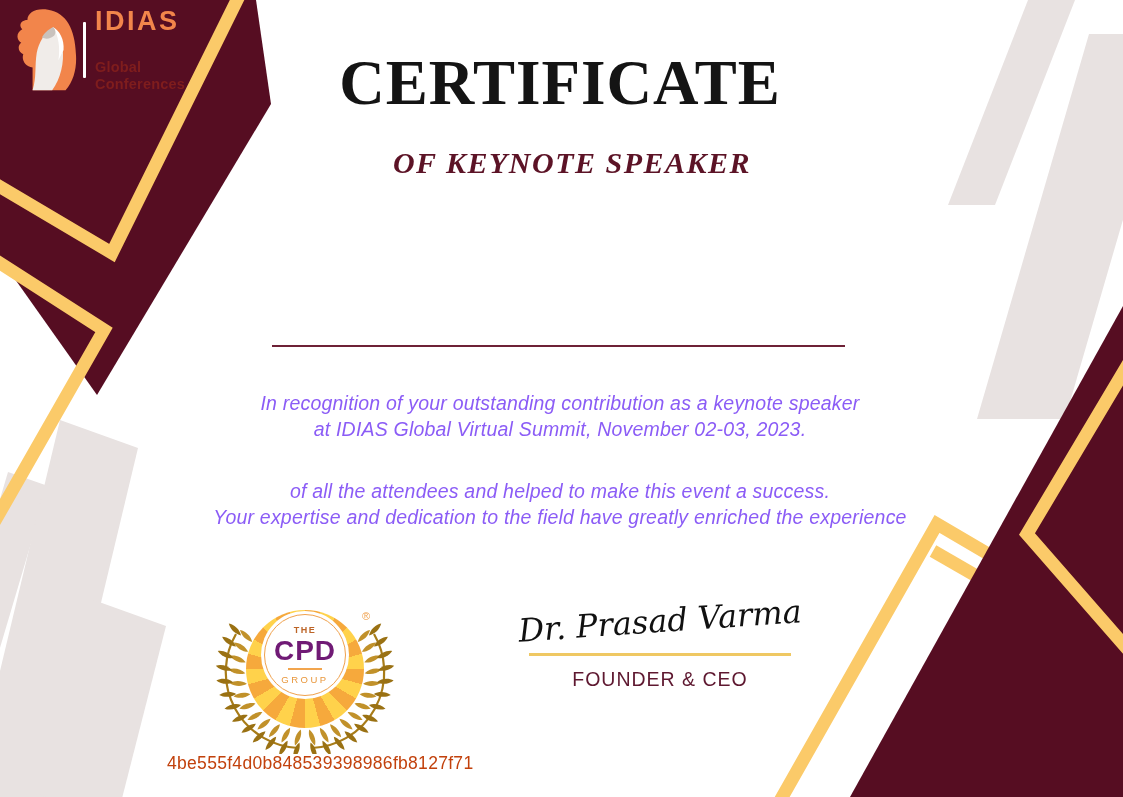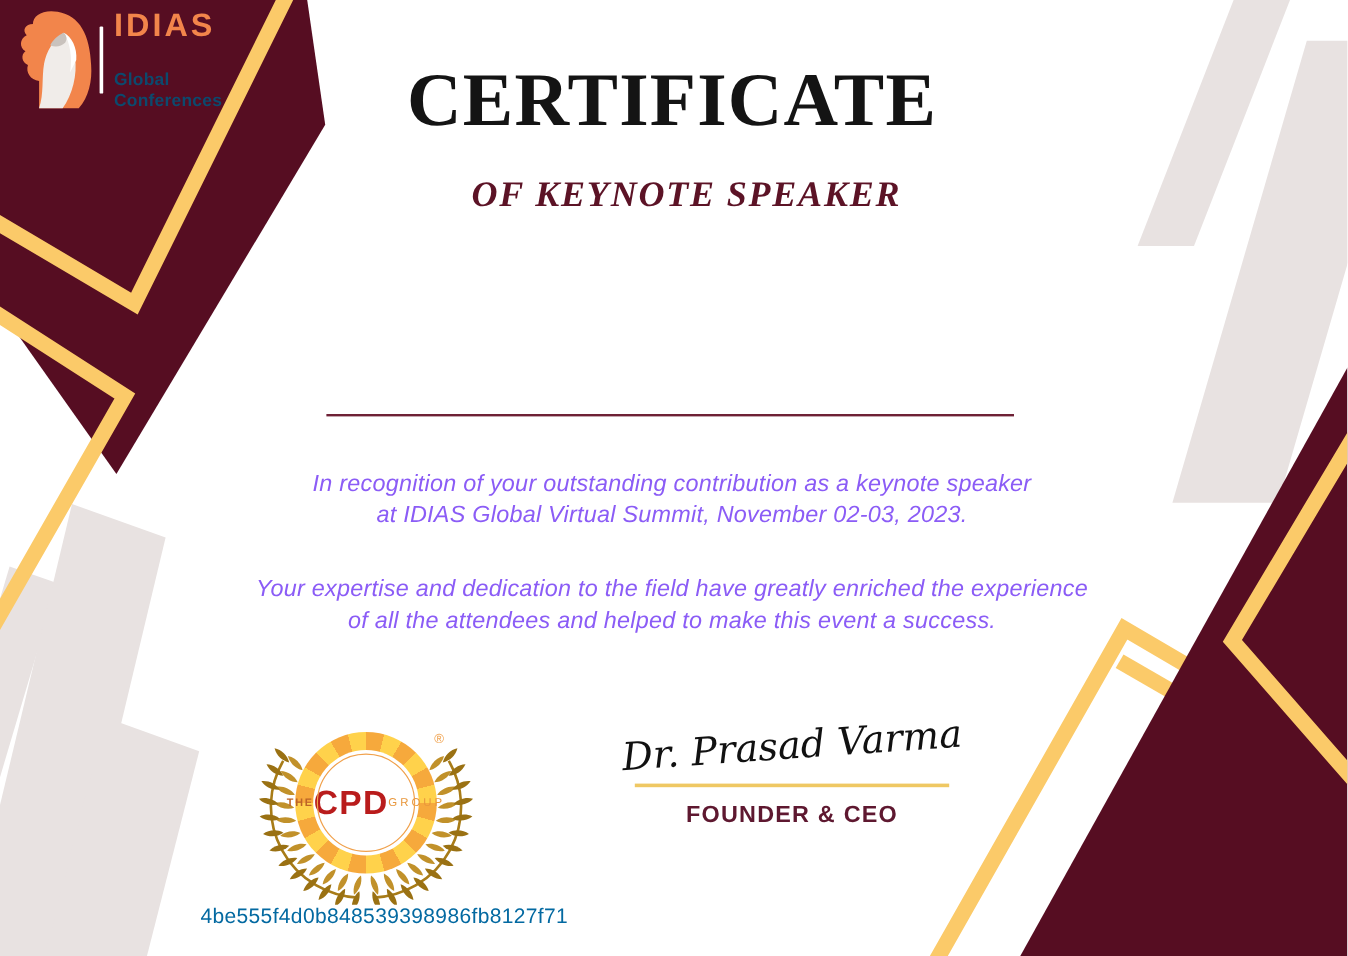--- a/index.html
+++ b/index.html
@@ -5,59 +5,59 @@
   html,body{margin:0;padding:0;background:#fff;}
   .cert{position:relative;width:1123px;height:797px;background:#ffffff;overflow:hidden;
         font-family:"Liberation Sans",sans-serif;}
   .bg{position:absolute;left:0;top:0;width:100%;height:100%;}
 
   
   .logo{position:absolute;left:14px;top:8px;display:flex;align-items:center;z-index:3;}
   .logo-icon{width:64px;height:84px;}
   .logo-divider{width:3px;height:56px;background:#ffffff;margin:0 9px 0 5px;border-radius:1px;}
   .brand-name{font-size:27px;font-weight:700;color:#F2854B;letter-spacing:2.5px;line-height:1;margin-bottom:24px;}
-  .brand-tag{font-size:14.5px;font-weight:700;color:#0c4a6e;line-height:1.15;letter-spacing:0.2px;}
+  .brand-tag{font-size:14.5px;font-weight:700;color:#7f1d1d;line-height:1.15;letter-spacing:0.2px;}
 
   
   .center-col{position:absolute;left:120px;width:880px;text-align:center;z-index:2;}
   .title{top:52px;font-family:"Liberation Serif",serif;font-weight:900;font-size:63px;
          line-height:1;color:#141414;letter-spacing:1px;}
   .subtitle{top:134px;font-family:"Liberation Serif",serif;font-style:italic;font-weight:700;
             font-size:30px;color:#5C1326;letter-spacing:1.5px;}
   .presented{top:231px;font-style:italic;font-size:19px;color:#2e2e2e;letter-spacing:1px;}
   .recipient{top:262px;font-family:"DejaVu Serif",serif;font-style:italic;font-size:52px;
              color:#151515;line-height:1.25;}
   .name-underline{position:absolute;left:272px;top:345px;width:573px;height:2px;background:#6E2136;z-index:2;}
   .para{font-style:italic;font-size:19.5px;color:#8b5cf6;line-height:26px;letter-spacing:0.2px;}
   .para1{top:390px;}
   .para2{top:478px;}
 
   
   .cpd-badge{position:absolute;left:210px;top:598px;width:190px;height:156px;z-index:2;}
   .cpd-wreath{position:absolute;left:0;top:0;width:190px;height:156px;}
   .cpd-rosette{position:absolute;left:36px;top:12px;width:118px;height:118px;border-radius:50%;
                background:repeating-conic-gradient(#F6A93C 0 15deg,#FFD24B 15deg 30deg);}
-  .cpd-inner{position:absolute;left:15px;top:15px;width:88px;height:88px;border-radius:50%;
-             background:#fff;display:flex;flex-direction:row;align-items:center;justify-content:center;}
+  .cpd-inner{position:absolute;left:15px;top:1px;width:88px;height:88px;border-radius:50%;
+             background:#fff;display:flex;flex-direction:column;align-items:center;justify-content:center;}
   .cpd-inner::before{content:'';position:absolute;inset:3px;border:1.5px solid #F0A14C;border-radius:50%;}
   .cpd-the{font-size:9px;font-weight:700;color:#BC6427;letter-spacing:1.5px;}
-  .cpd-cpd{font-size:28px;font-weight:800;color:#b91c1c;letter-spacing:1px;line-height:1;margin:2px 0 3px;}
+  .cpd-cpd{font-size:28px;font-weight:800;color:#701a75;letter-spacing:1px;line-height:1;margin:2px 0 3px;}
   .cpd-rule{width:34px;height:2px;background:#F2A54E;margin-bottom:4px;}
   .cpd-group{font-size:9.5px;font-weight:400;color:#E8973C;letter-spacing:2.5px;}
   .cpd-reg{position:absolute;right:-6px;top:0;font-size:11px;color:#F0A14C;}
 
   
   .sig-block{position:absolute;left:515px;top:596px;width:290px;text-align:center;z-index:2;}
   .sig-script{font-family:"DejaVu Serif",serif;font-style:italic;font-size:32px;color:#111;
               transform:rotate(-4deg);line-height:1.6;}
   .sig-line{width:262px;height:3px;background:#EFC863;margin:6px auto 0;}
-  .sig-role{margin-top:12px;font-size:19.5px;font-weight:700;color:#5E1830;letter-spacing:1px;}
+  .sig-role{margin-top:12px;font-size:19.5px;font-weight:400;color:#5E1830;letter-spacing:1px;}
 
   
-  .verification{position:absolute;left:167px;top:753px;font-size:17.5px;color:#0369a1;
+  .verification{position:absolute;left:167px;top:753px;font-size:17.5px;color:#c2410c;
                 letter-spacing:0.3px;z-index:2;}
 </style>
 </head>
 <body>
 
 <div class="cert">
 
   <svg class="bg" viewBox="0 0 1123 797" preserveAspectRatio="none">
 
     <polygon points="1028,0 1075,0 995,205 948,205" fill="#E8E2E1"></polygon>
@@ -94,22 +94,22 @@
 
   <h1 class="center-col title" style="margin:0;position:absolute;text-align:center;">CERTIFICATE</h1>
   <h2 class="center-col subtitle" style="margin:12px;position:absolute;">OF KEYNOTE SPEAKER</h2>
   <div class="name-underline"></div>
 
   <div class="center-col para para1" style="position:absolute;">
     <div>In recognition of your outstanding contribution as a keynote speaker</div>
     <div>at IDIAS Global Virtual Summit, November 02-03, 2023.</div>
   </div>
   <div class="center-col para para2" style="position:absolute;">
+    <div>of all the attendees and helped to make this event a success.</div>
     <div>Your expertise and dedication to the field have greatly enriched the experience</div>
-    <div>of all the attendees and helped to make this event a success.</div>
   </div>
 
   <div class="cpd-badge">
     <svg id="cpd-wreath" class="cpd-wreath" viewBox="0 0 190 156">
         <path d="M88,150 A76,76 0 0 1 26,36" fill="none" stroke="#A87C18" stroke-width="2.2"></path>
         <path d="M102,150 A76,76 0 0 0 164,36" fill="none" stroke="#A87C18" stroke-width="2.2"></path>
         <path d="M0,-8.5 C3.2,-3.5 3.2,3.5 0,8.5 C-3.2,3.5 -3.2,-3.5 0,-8.5 Z" fill="#C1912A" transform="translate(87.9,139.6) rotate(200.0)"></path>
         <path d="M0,-8.5 C3.2,-3.5 3.2,3.5 0,8.5 C-3.2,3.5 -3.2,-3.5 0,-8.5 Z" fill="#C1912A" transform="translate(75.8,137.2) rotate(210.4)"></path>
         <path d="M0,-8.5 C3.2,-3.5 3.2,3.5 0,8.5 C-3.2,3.5 -3.2,-3.5 0,-8.5 Z" fill="#C1912A" transform="translate(64.4,132.7) rotate(220.7)"></path>
         <path d="M0,-8.5 C3.2,-3.5 3.2,3.5 0,8.5 C-3.2,3.5 -3.2,-3.5 0,-8.5 Z" fill="#C1912A" transform="translate(54.0,126.2) rotate(231.1)"></path>

